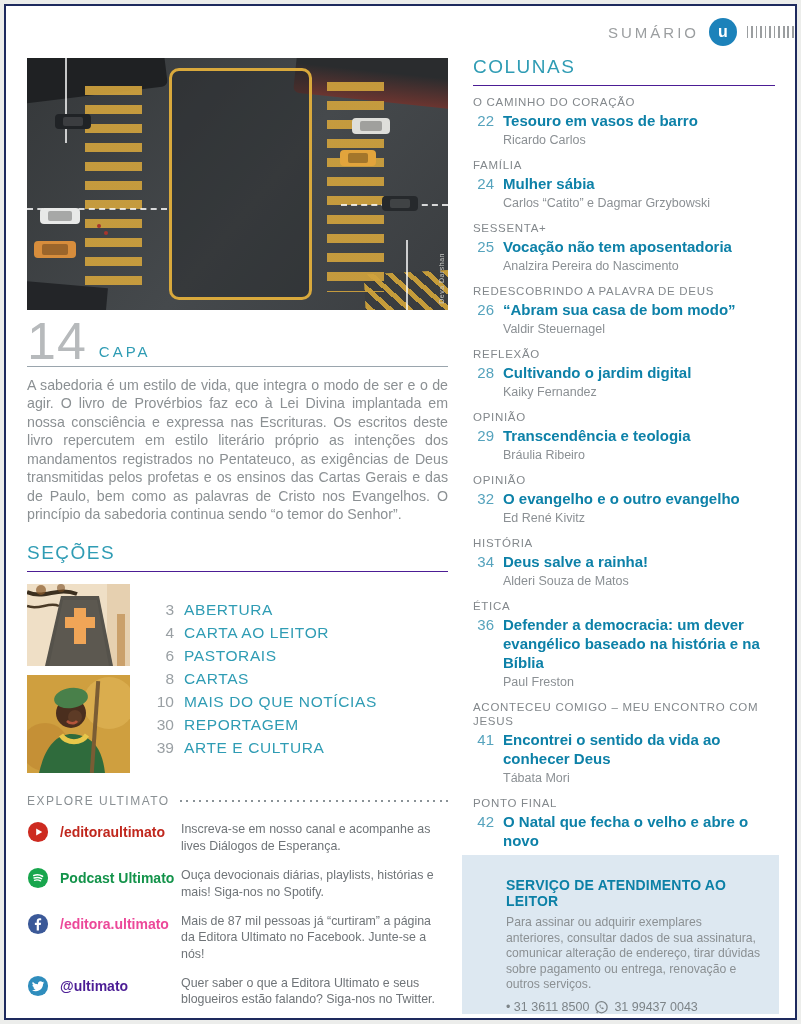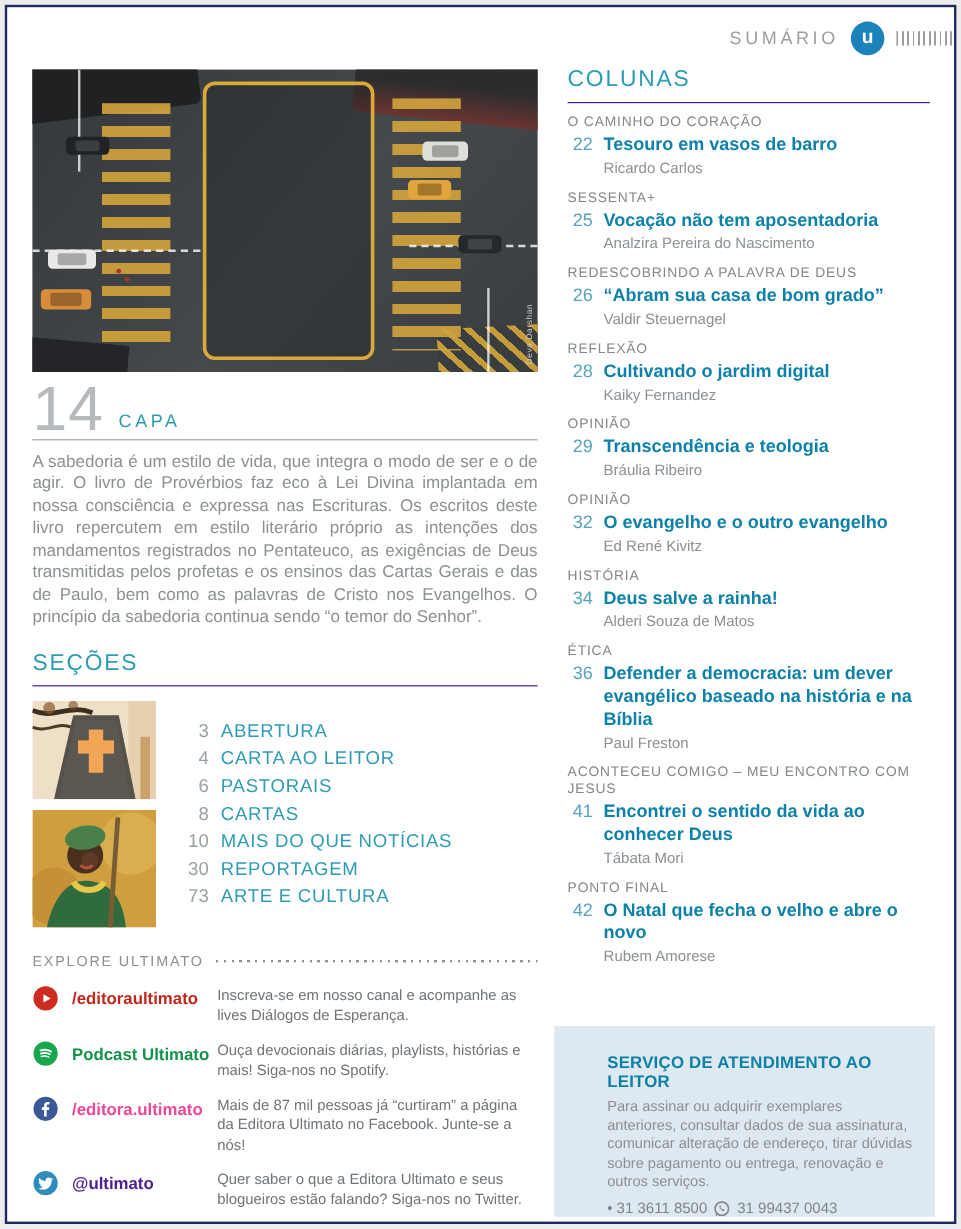--- a/index.html
+++ b/index.html
@@ -193,21 +193,21 @@
   </div>
               <div class="secao-row">
     <span class="secao-num">10</span>
     <span class="secao-label">MAIS DO QUE NOTÍCIAS</span>
   </div>
               <div class="secao-row">
     <span class="secao-num">30</span>
     <span class="secao-label">REPORTAGEM</span>
   </div>
               <div class="secao-row">
-    <span class="secao-num">73</span>
+    <span class="secao-num">39</span>
     <span class="secao-label">ARTE E CULTURA</span>
   </div>
             </div>
       </div>
     </div>
 
     <div class="explore">
       <div class="explore-head">
         <span class="explore-title">EXPLORE ULTIMATO</span>
         <span class="dotline"></span>
@@ -256,32 +256,40 @@
     <div class="colunas-list" id="colunas-list">
           <div class="col-item">
     <div class="col-category">O CAMINHO DO CORAÇÃO</div>
     <div class="col-entry">
       <span class="col-num">22</span>
       <span class="col-title">Tesouro em vasos de barro</span>
     </div>
     <div class="col-author">Ricardo Carlos</div>
   </div>
           <div class="col-item">
+    <div class="col-category">FAMÍLIA</div>
+    <div class="col-entry">
+      <span class="col-num">24</span>
+      <span class="col-title">Mulher sábia</span>
+    </div>
+    <div class="col-author">Carlos “Catito” e Dagmar Grzybowski</div>
+  </div>
+          <div class="col-item">
     <div class="col-category">SESSENTA+</div>
     <div class="col-entry">
       <span class="col-num">25</span>
       <span class="col-title">Vocação não tem aposentadoria</span>
     </div>
     <div class="col-author">Analzira Pereira do Nascimento</div>
   </div>
           <div class="col-item">
     <div class="col-category">REDESCOBRINDO A PALAVRA DE DEUS</div>
     <div class="col-entry">
       <span class="col-num">26</span>
-      <span class="col-title">“Abram sua casa de bom grado”</span>
+      <span class="col-title">“Abram sua casa de bom modo”</span>
     </div>
     <div class="col-author">Valdir Steuernagel</div>
   </div>
           <div class="col-item">
     <div class="col-category">REFLEXÃO</div>
     <div class="col-entry">
       <span class="col-num">28</span>
       <span class="col-title">Cultivando o jardim digital</span>
     </div>
     <div class="col-author">Kaiky Fernandez</div>

